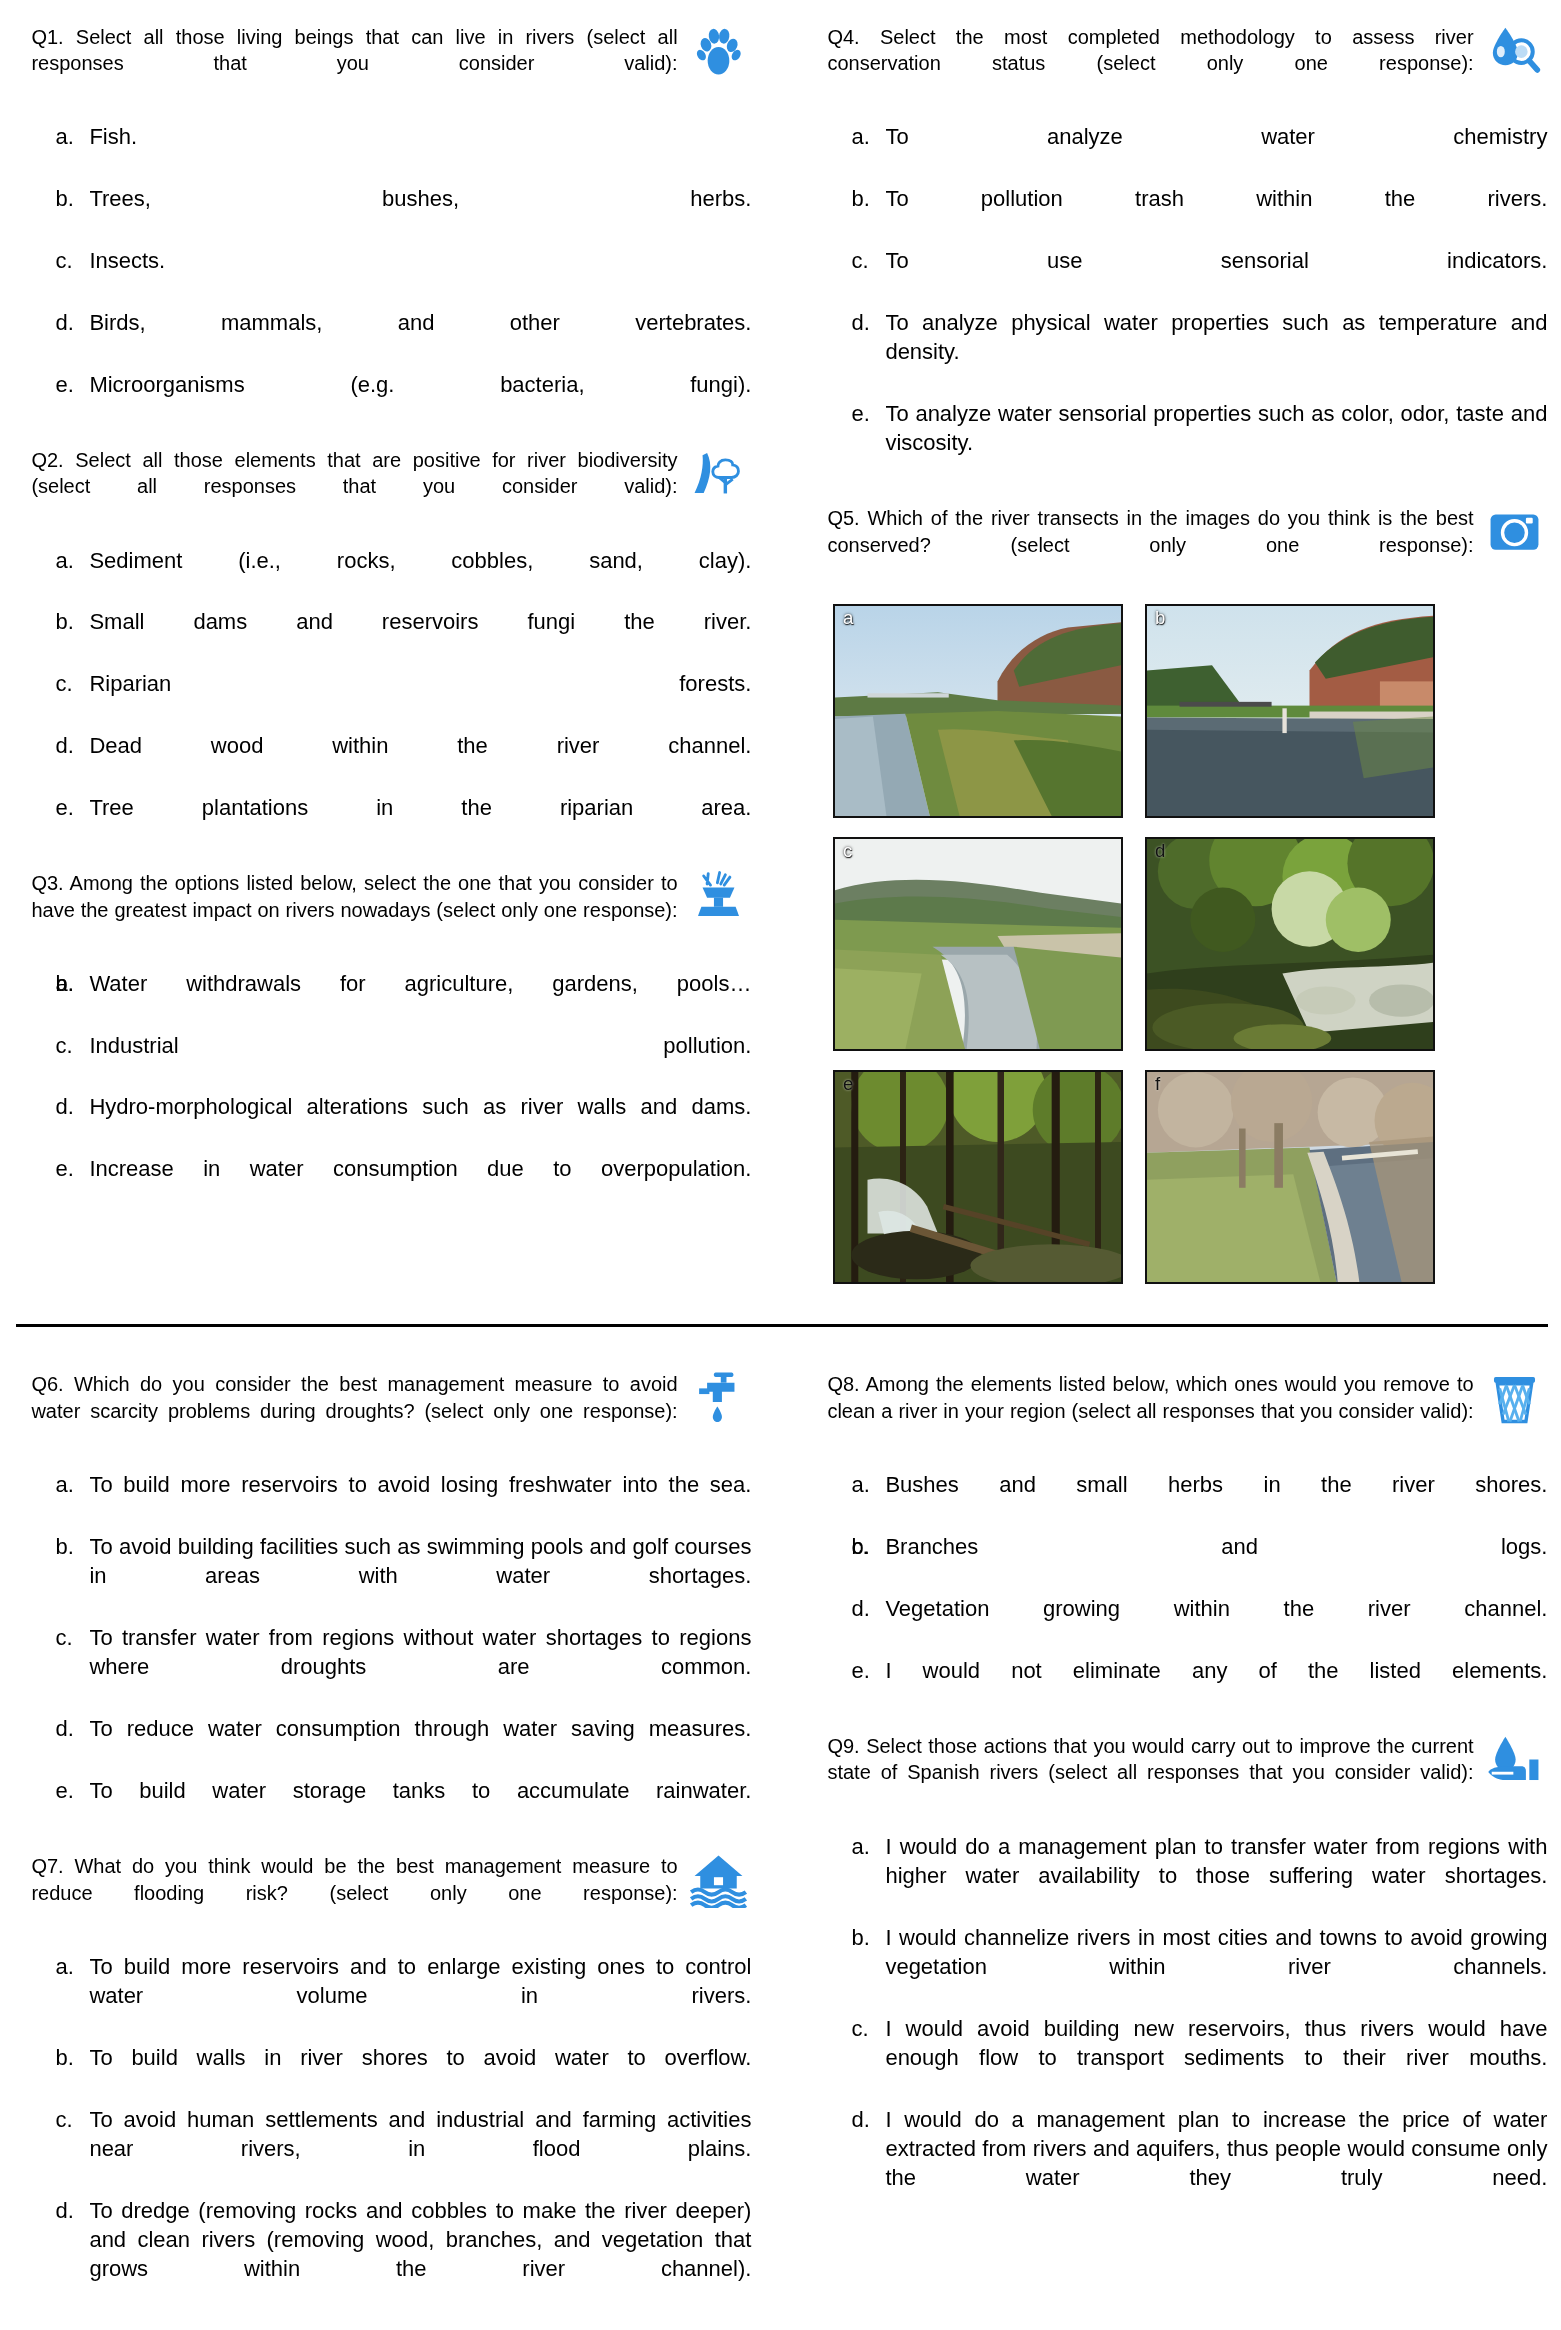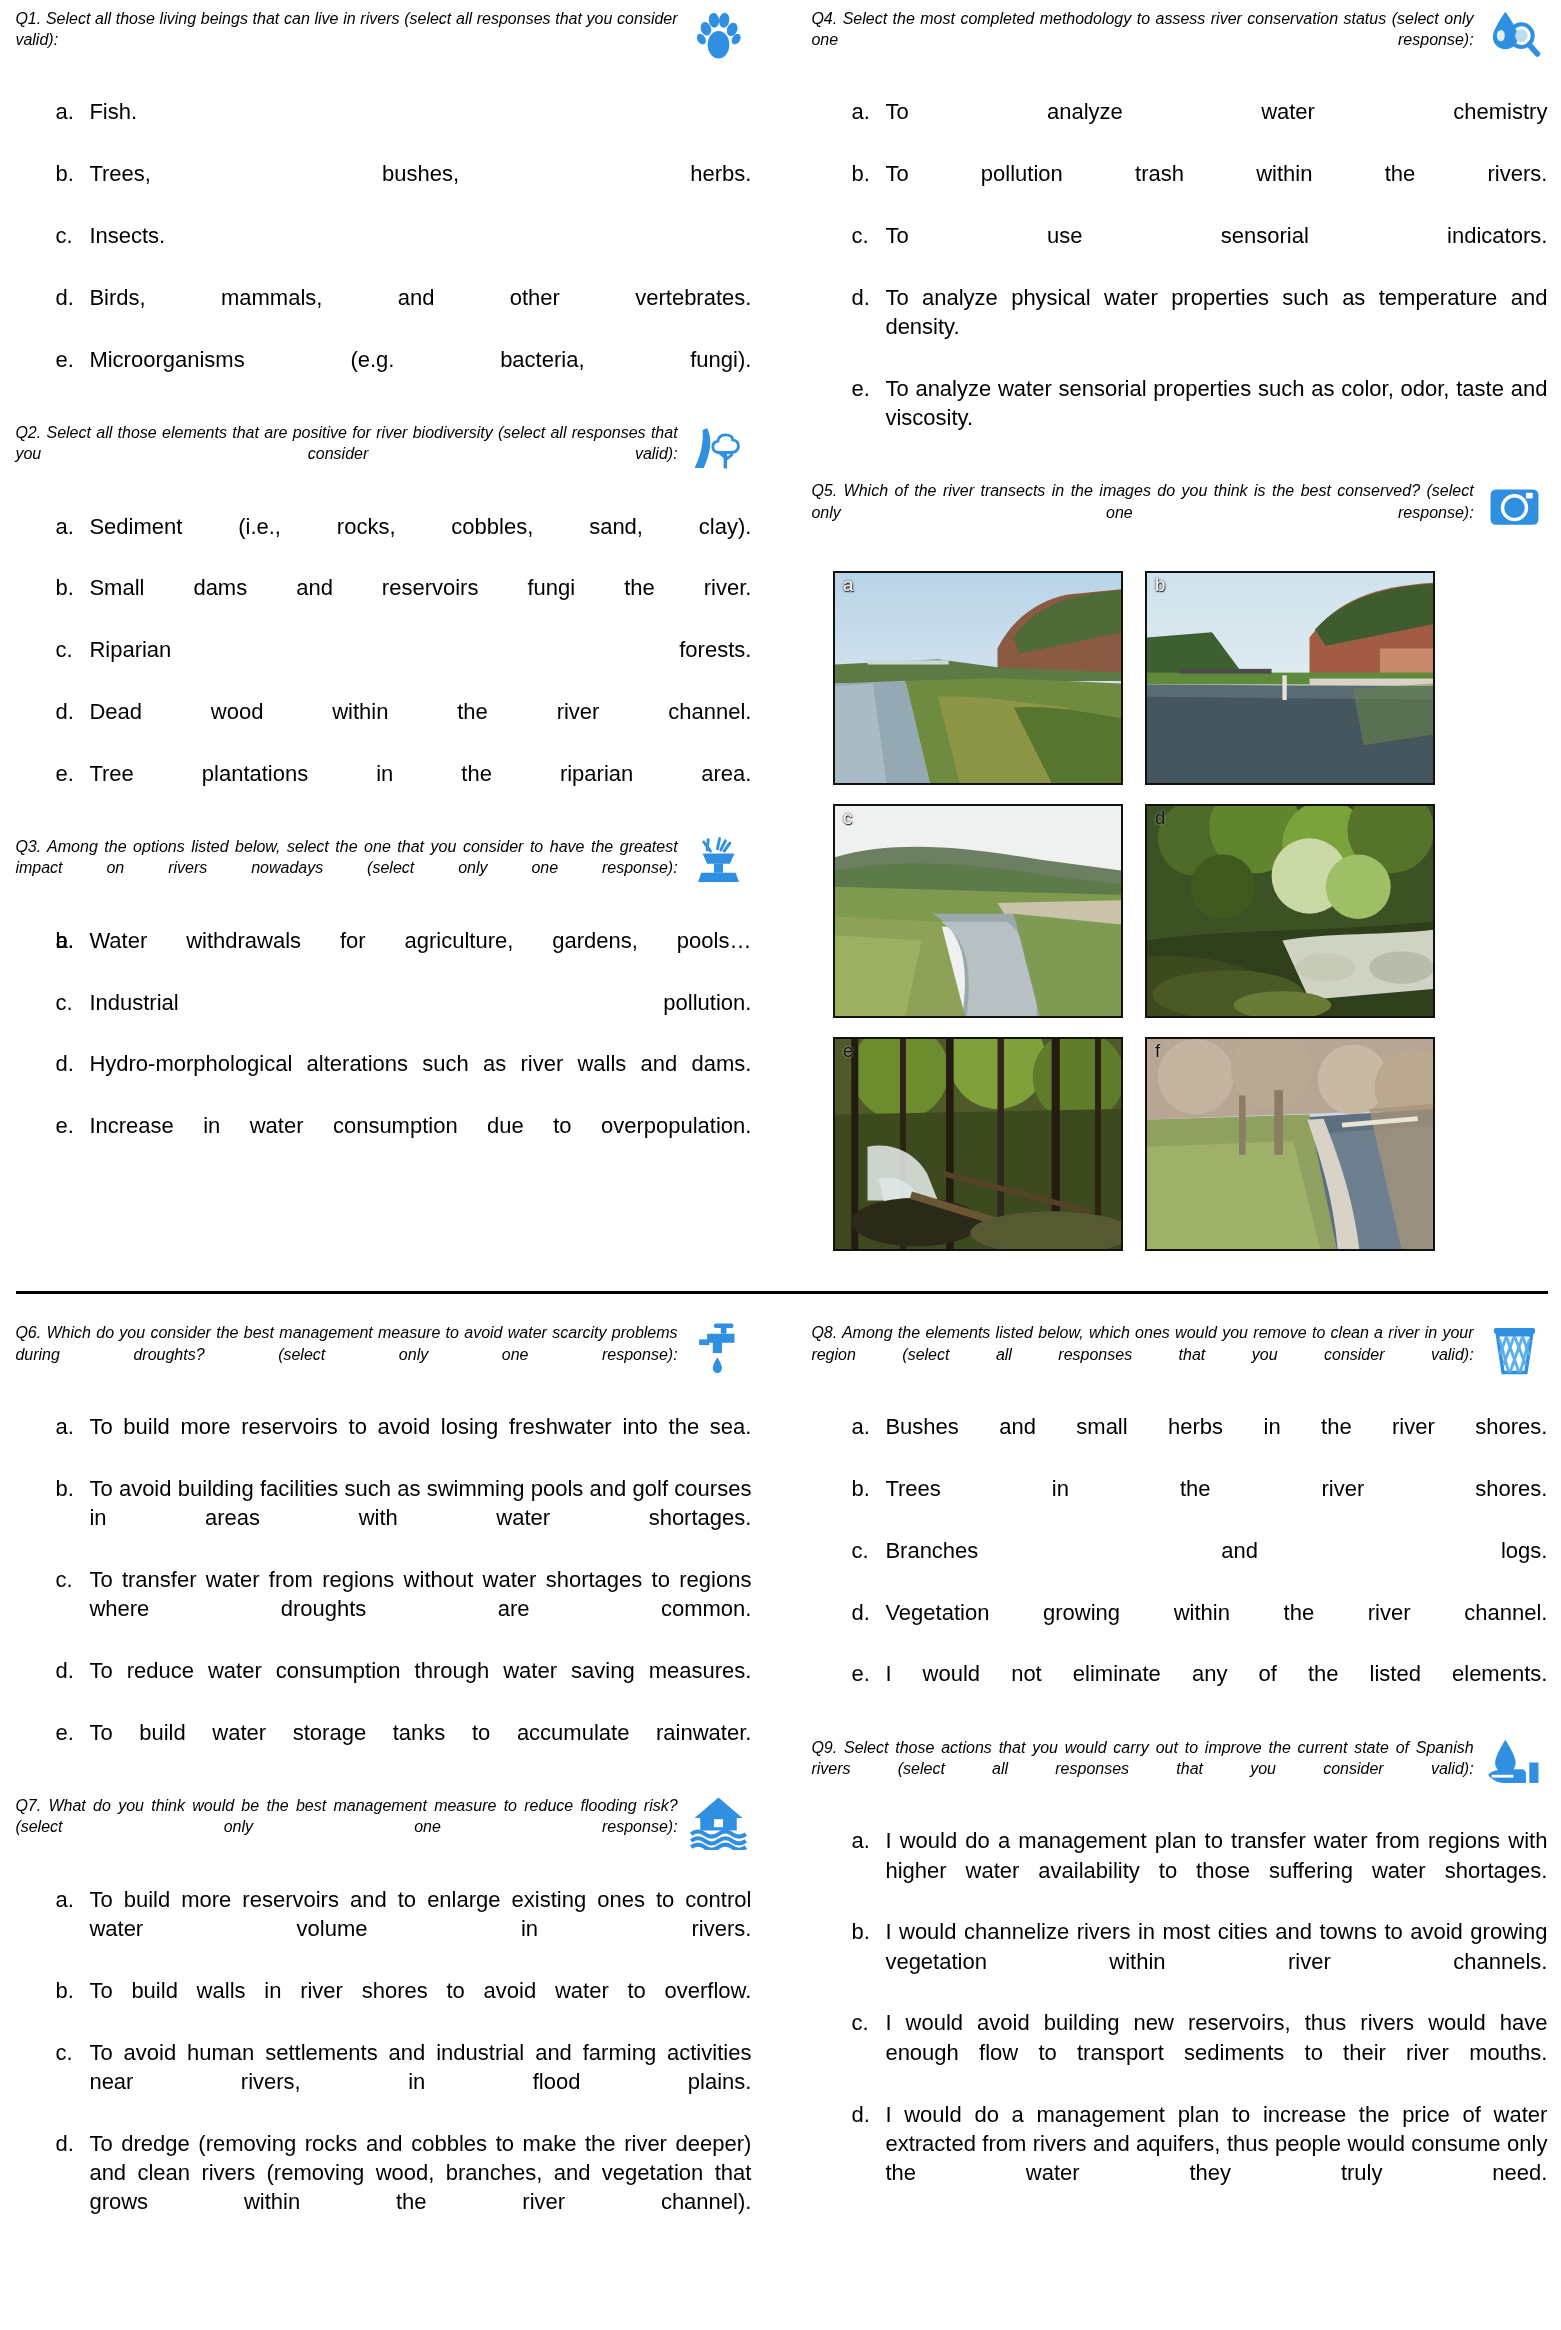--- a/index.html
+++ b/index.html
@@ -45,28 +45,27 @@
   
   .question {
     position: relative;
     margin-bottom: 18.7px;
   }
   .q-head {
     position: relative;
     min-height: 33px;
   }
   .q-stem {
-    font-size: 16px;
+    font-size: 20px;
     line-height: 1.33;
     text-align: justify;
     text-justify: inter-word;
     hyphens: none;
-    margin: 0;
+    margin: 16px;
     padding-right: 0;
-    font-style: italic;
   }
 
   
   .q-icon {
     float: right;
     width: 65px;
     height: 57px;
     margin: -2.2px 0 1.1px 8.8px;
     shape-outside: inset(0);
     position: relative;
@@ -540,21 +539,20 @@
           </span>
           <p class="q-stem">Q8. Among the elements listed below, which ones would you remove to clean a river in your region (select all responses that you consider valid):</p>
         </div>
         <ol class="options">
           <li>
               <span class="marker">a.</span>
               <span class="otext">Bushes and small herbs in the river shores.</span>
             </li>
           <li>
               <span class="marker">b.</span>
-              <span class="otext">Trees in the river shores.</span>
             </li>
           <li>
               <span class="marker">c.</span>
               <span class="otext">Branches and logs.</span>
             </li>
           <li>
               <span class="marker">d.</span>
               <span class="otext">Vegetation growing within the river channel.</span>
             </li>
           <li>

